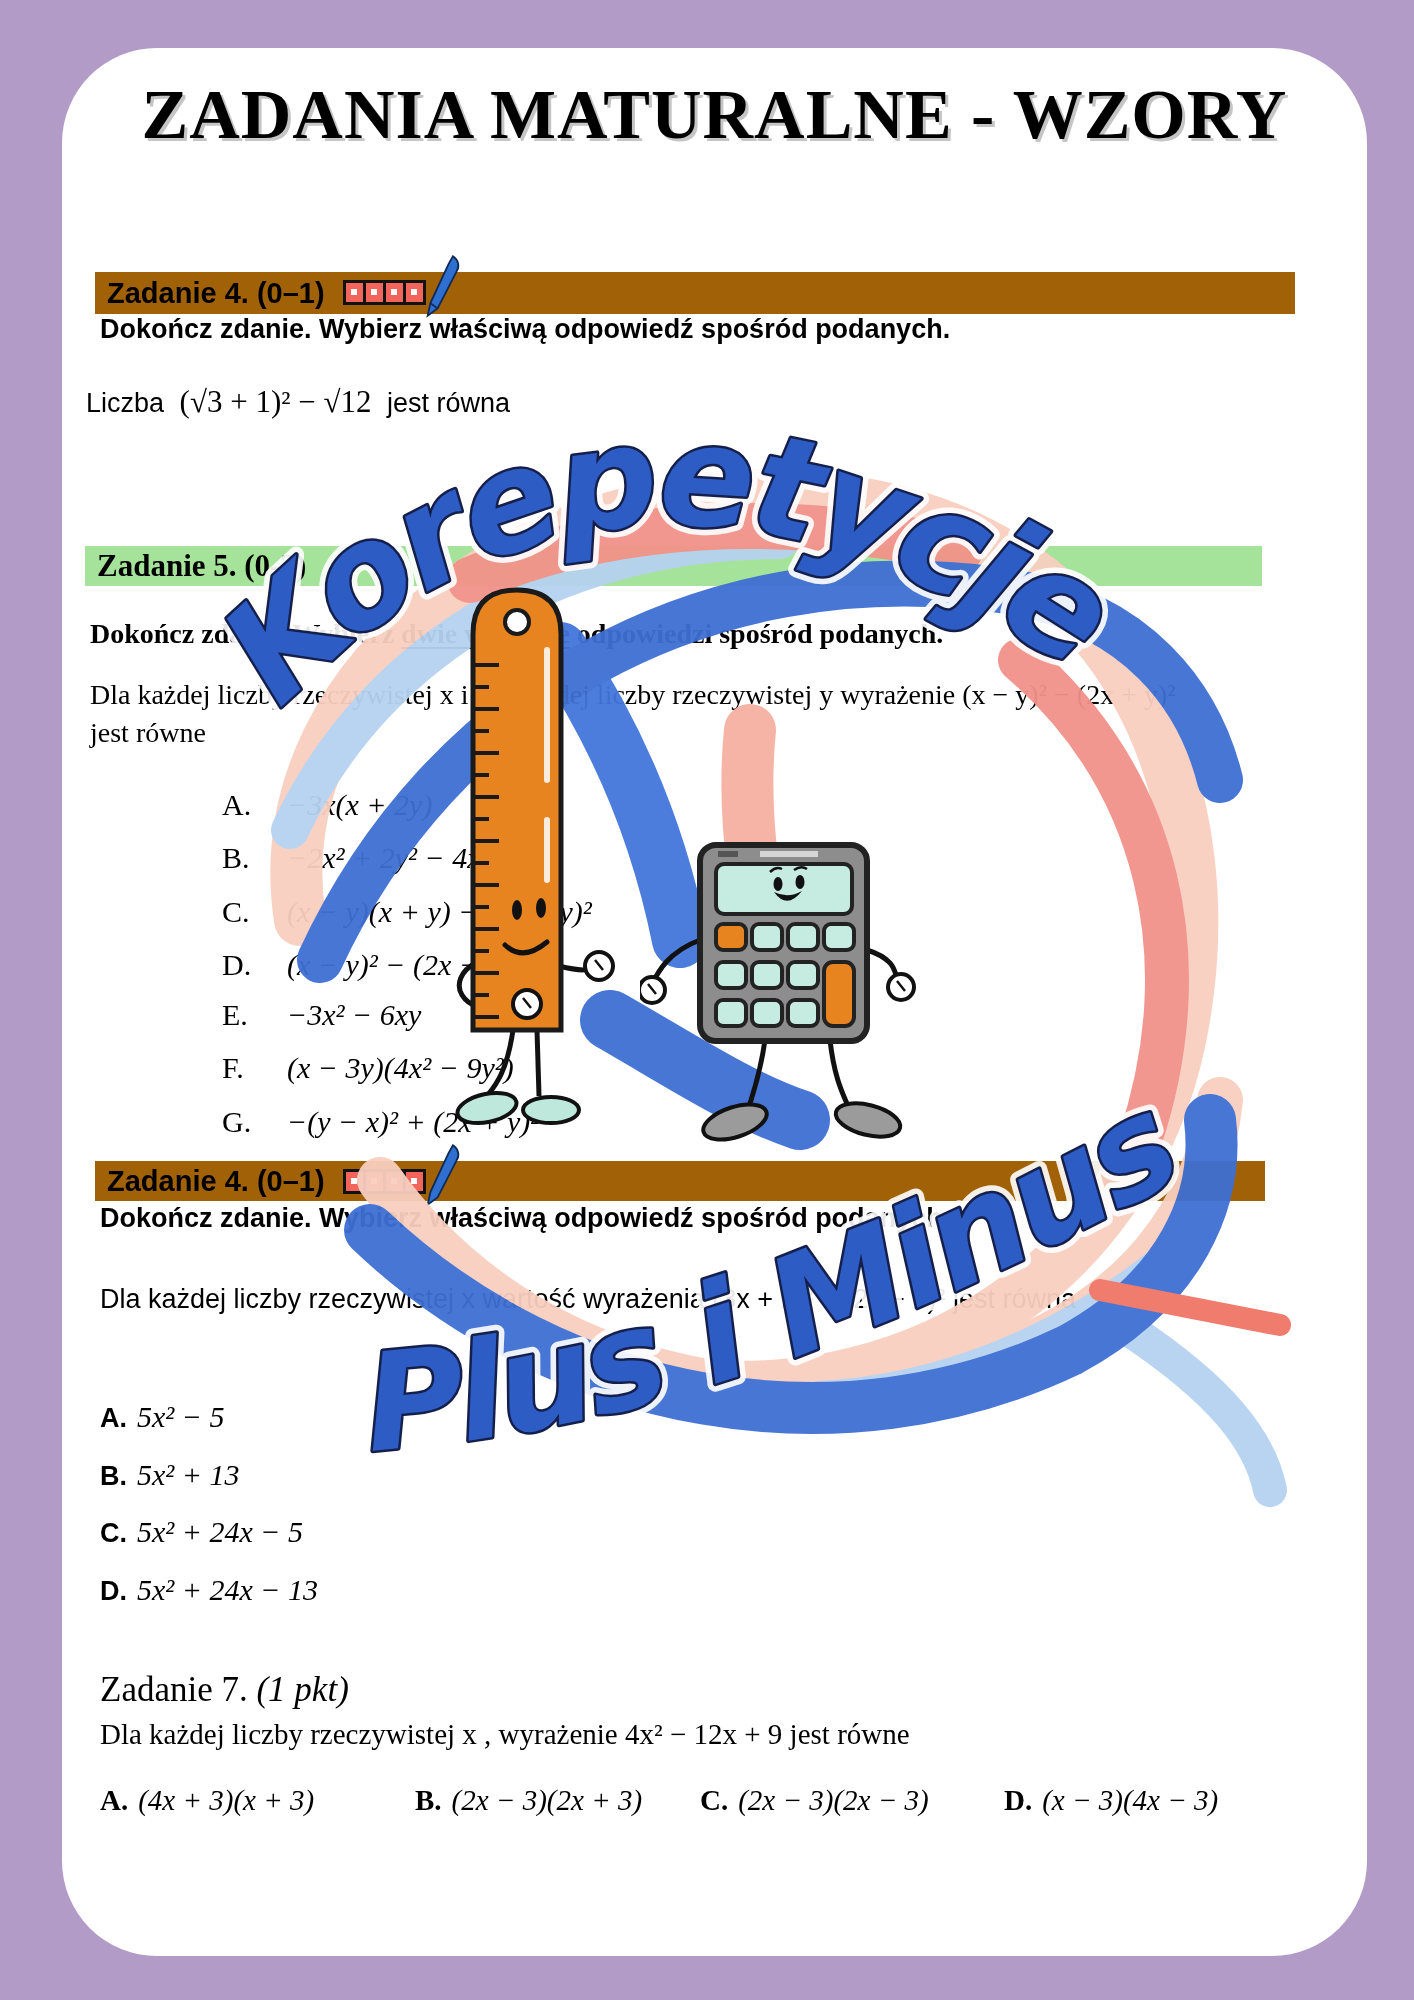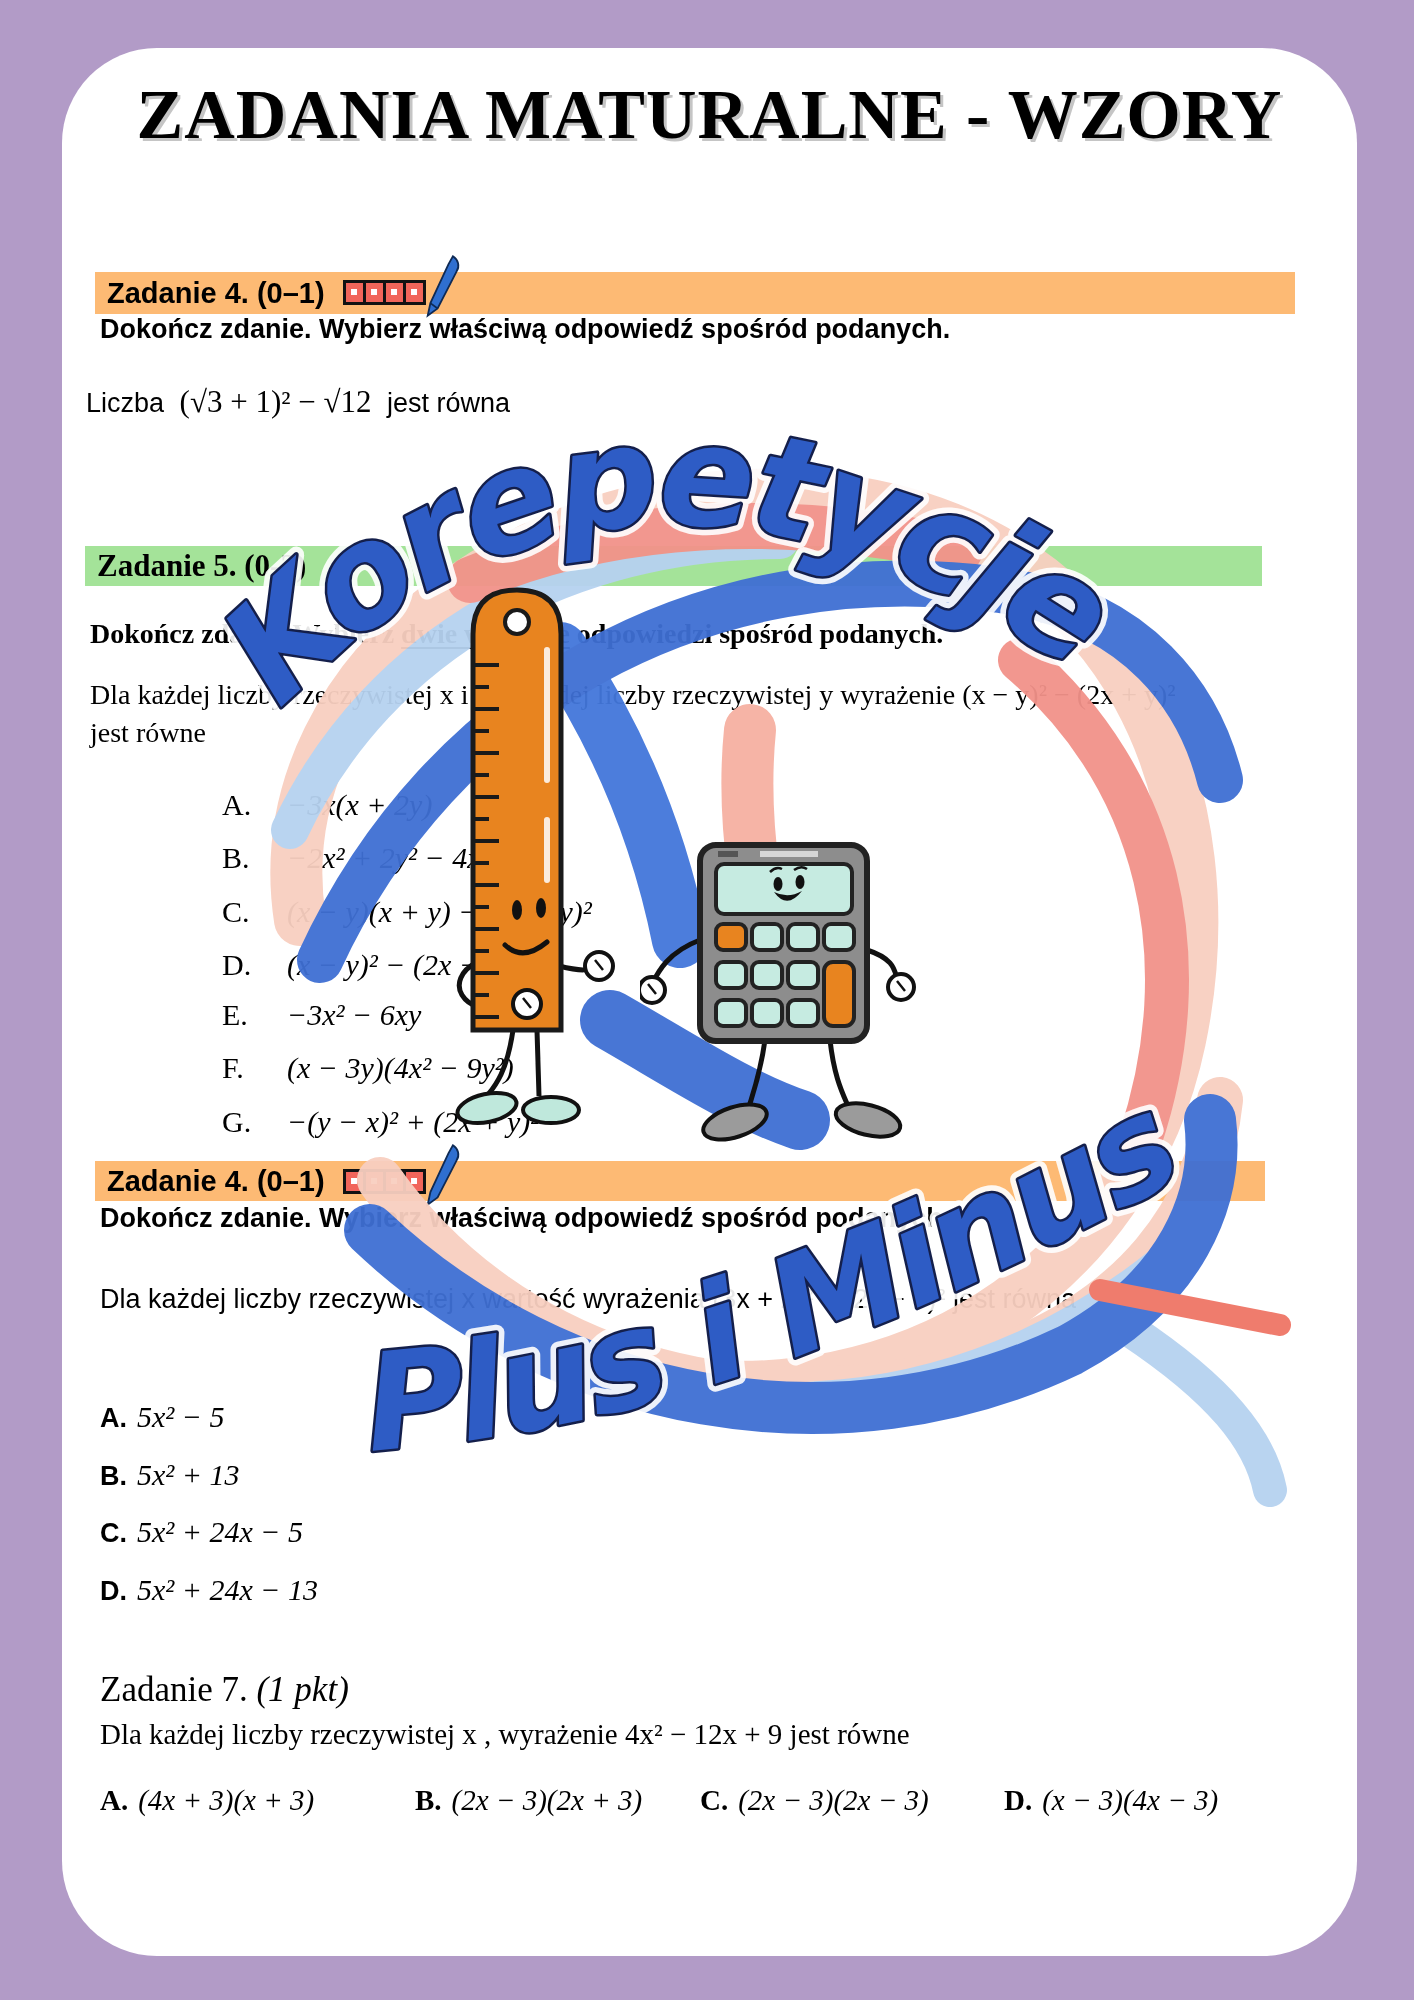--- a/index.html
+++ b/index.html
@@ -1,29 +1,29 @@
 <!DOCTYPE html>
 <html><head>
 <meta charset="utf-8">
 <style>
   html,body{margin:0;padding:0;}
   .page{position:relative;width:1414px;height:2000px;background:#b29bc7;overflow:hidden;
         font-family:"Liberation Sans",sans-serif;color:#000;}
   .card{position:absolute;left:62px;top:48px;width:1295px;height:1908px;background:#ffffff;
-        border-radius:95px;z-index:1;}
+        border-radius:95px;z-index:1;padding-left:10px;}
   .abs{position:absolute;}
 
   
   .title{left:0;right:0;top:30px;text-align:center;font-family:"Liberation Serif",serif;
          font-weight:bold;font-size:70px;line-height:74px;letter-spacing:1px;
          text-shadow:3px 3px 0 rgba(110,110,110,0.4);}
 
   
   .hbar{display:flex;align-items:center;}
-  .hbar.purple{background:#fdba74;}
+  .hbar.purple{background:#a16207;}
   .hbar.green{background:#a4e399;}
   .hlabel{font-size:29px;font-weight:bold;padding-left:12px;white-space:nowrap;}
   .hlabel.serif{font-family:"Liberation Serif",serif;font-size:31px;}
 
   
   .hicon{width:150px;height:70px;}
   .sqrow{position:absolute;left:0;top:20px;display:flex;}
   .sq{width:17px;height:19px;background:#f1655a;border:3px solid #121212;margin-left:-3px;position:relative;}
   .sq:first-child{margin-left:0;}
   .sq::after{content:"";position:absolute;left:5px;top:6px;width:6px;height:6px;background:#ffffff;}

